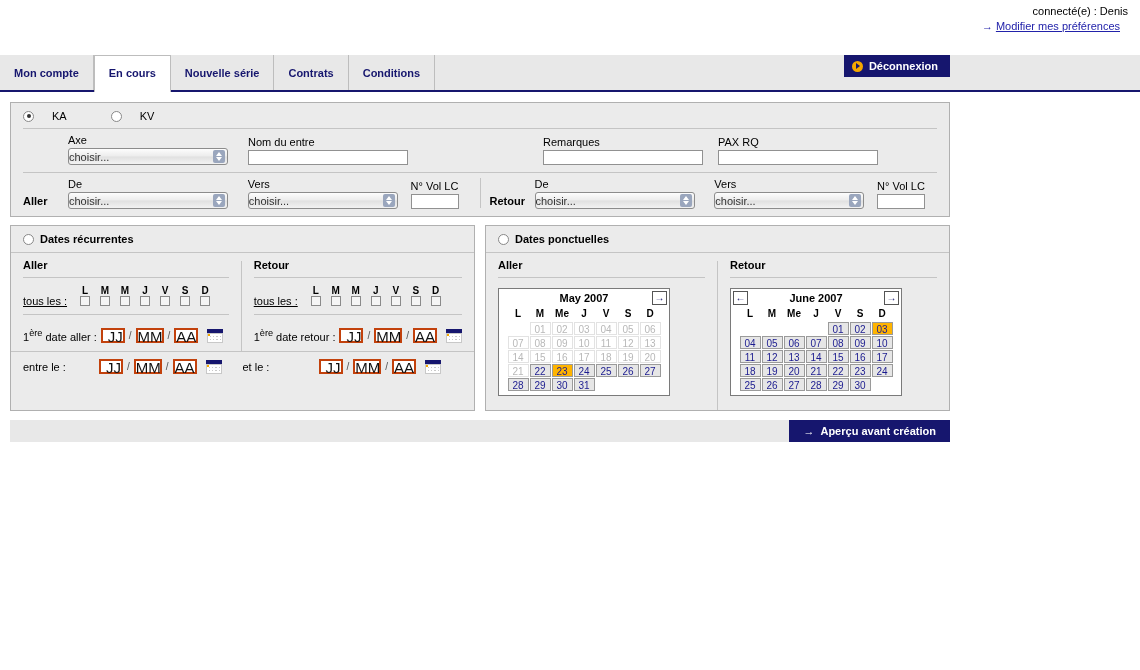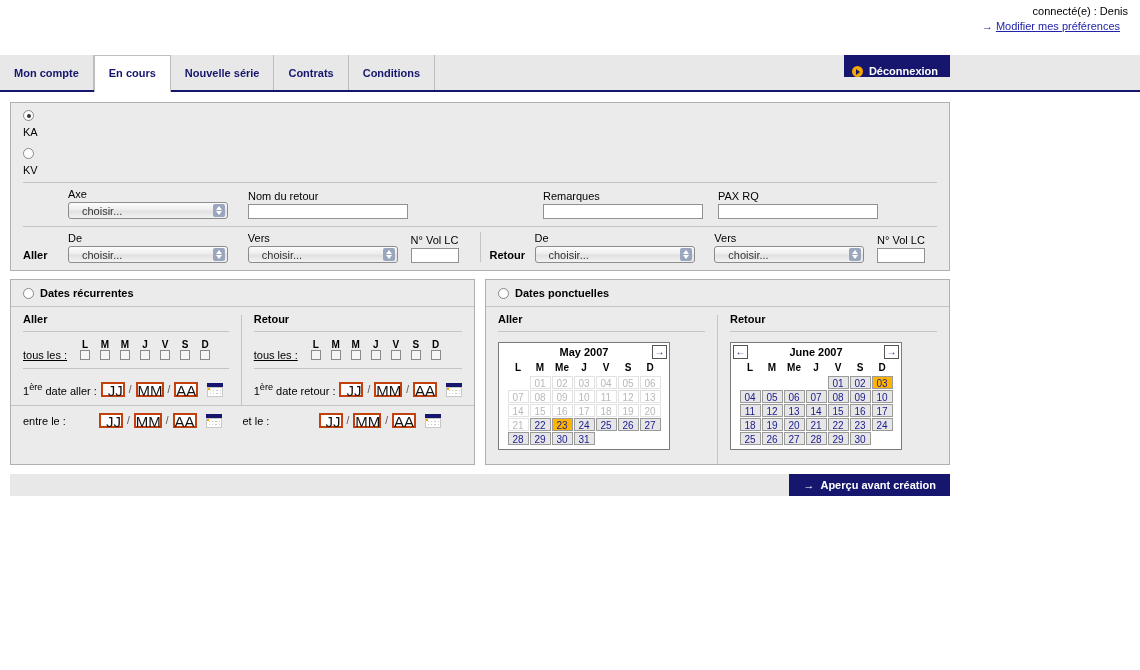--- a/index.html
+++ b/index.html
@@ -66,21 +66,21 @@
     padding-bottom: 2px;
   }
   .logout-btn {
     position: absolute;
     right: 190px; top: 0;
     height: 22px;
     background: #16166e;
     color: #ffffff;
     font-size: 11px;
     font-weight: bold;
-    display: flex; align-items: flex-end; gap: 6px;
+    display: flex; align-items: center; gap: 6px;
     padding: 0 12px 0 8px;
     cursor: pointer;
     white-space: nowrap;
   }
   .play-icon {
     width: 11px; height: 11px;
     border-radius: 50%;
     background: #f5a800;
     display: inline-block;
     position: relative;
@@ -99,21 +99,21 @@
   .page { padding: 10px; }
 
   .panel {
     background: #ebebeb;
     border: 1px solid #b0b0b0;
   }
   .panel-top { width: 940px; padding: 0; }
 
   .radio-row {
     padding: 7px 12px 6px 12px;
-    display: flex; gap: 5px; flex-direction: column;
+    display: flex; align-items: center; gap: 18px;
   }
   .radio {
     width: 11px; height: 11px;
     border-radius: 50%;
     border: 1px solid #888;
     background: #fff;
     display: inline-block;
     position: relative;
     flex: none;
   }
@@ -137,21 +137,21 @@
 
   
   .msel {
     height: 17px;
     background: linear-gradient(to bottom, #fdfdfd 0%, #ececec 48%, #e0e0e0 52%, #f2f2f2 100%);
     border: 1px solid #8c8c8c;
     border-radius: 3px;
     display: flex; align-items: center;
     font-size: 11px;
     color: #333;
-    padding-left: 13px;
+    padding-left: 0;
     position: relative;
     cursor: pointer;
     overflow: hidden;
   }
   .msel .stepper {
     position: absolute;
     right: 2px; top: 1px;
     width: 12px; height: 13px;
     background: #9aa6bd;
     border-radius: 2px;
@@ -426,21 +426,21 @@
         <div class="msel" style="width:160px">
           <span>choisir...</span>
           <span class="stepper">
               <i class="up"></i>
               <i class="dn"></i>
             </span>
         </div>
       </div>
 
       <div style="width:295px">
-        <div class="field-label">Nom du retour</div>
+        <div class="field-label">Nom du entre</div>
         <input class="tinput" style="width: 160px;" value="">
       </div>
 
       <div style="width:175px">
         <div class="field-label">Remarques</div>
         <input class="tinput" style="width: 160px;" value="">
       </div>
 
       <div style="width:175px">
         <div class="field-label">PAX RQ</div>

